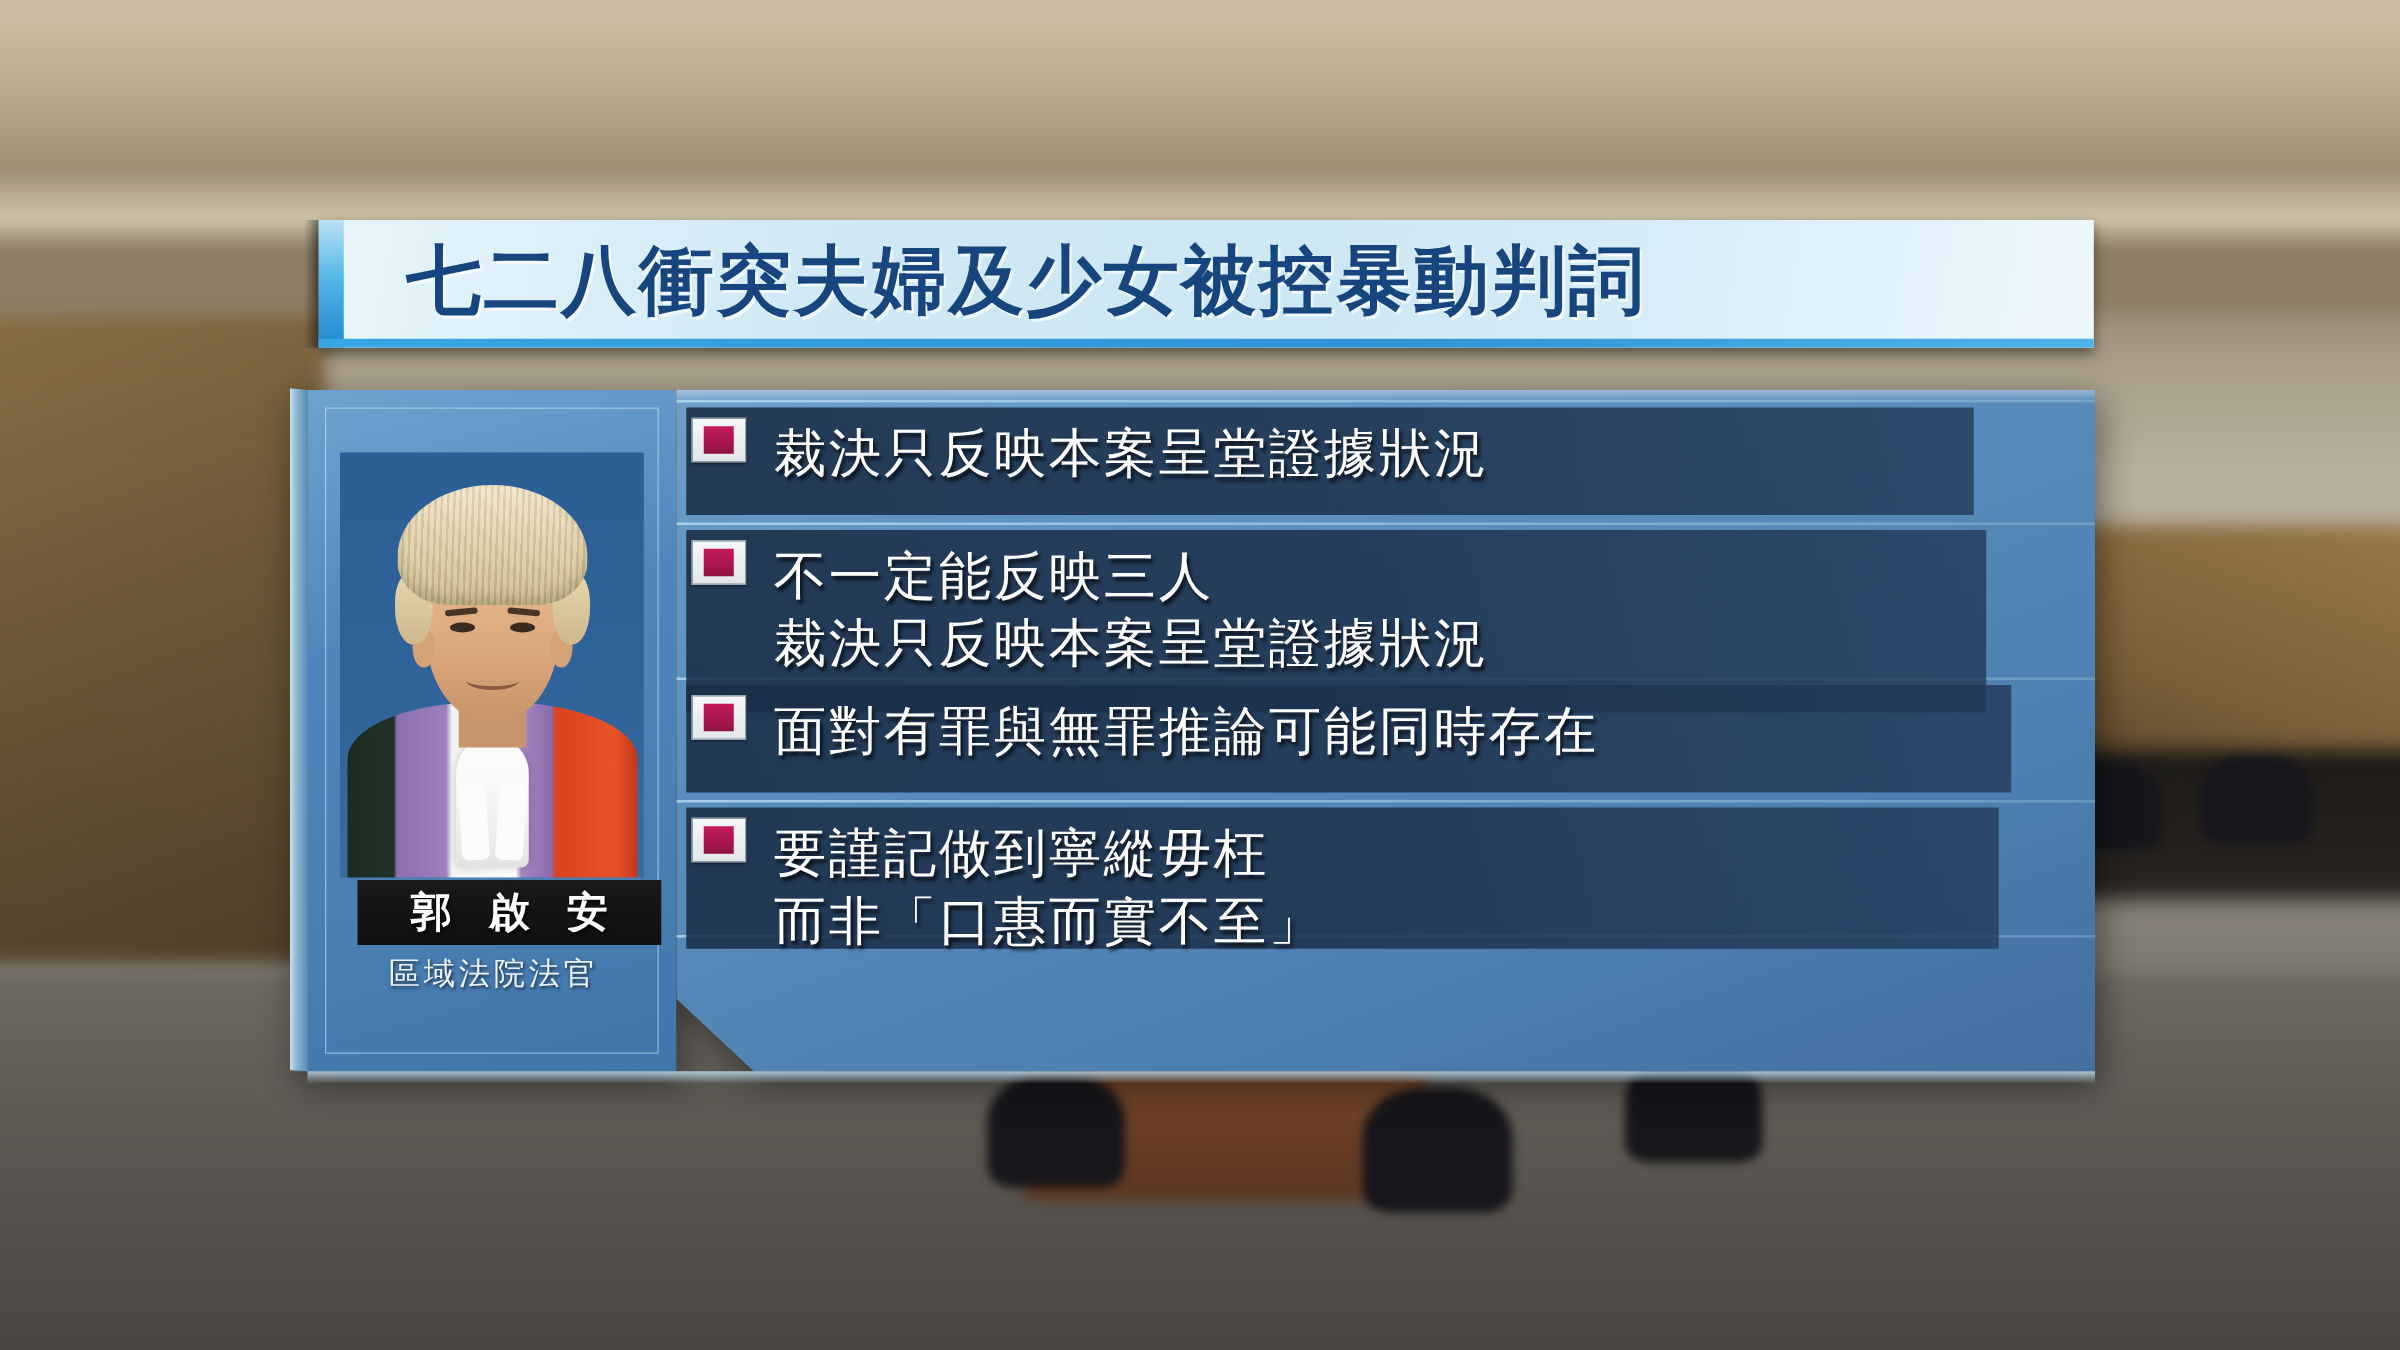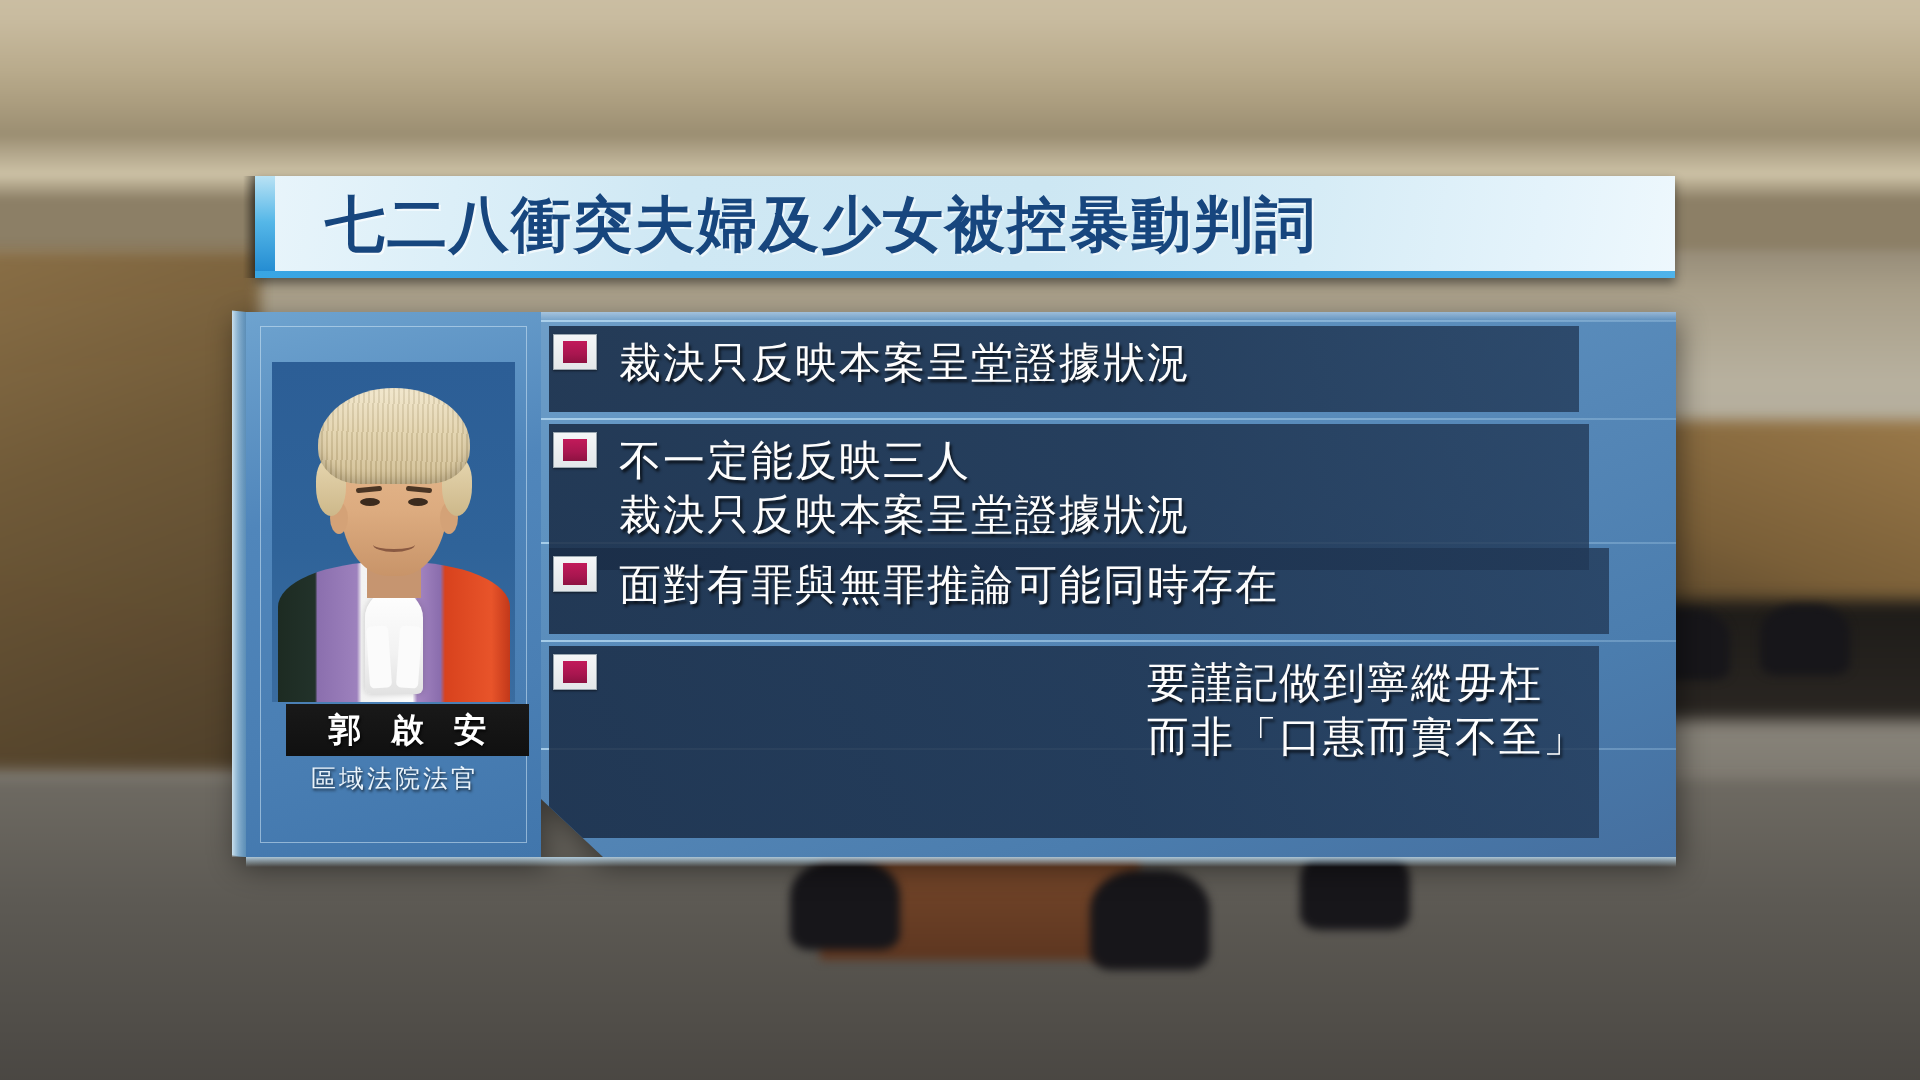--- a/index.html
+++ b/index.html
@@ -486,21 +486,21 @@
         </div>
 
         <div class="row" style="top:236px; height:86px; width:1080px;">
           <div class="row-bg" style="width:1060px;"></div>
           <span class="bullet">
               <i></i>
             </span>
           <span class="row-text" style="margin-top:10px;">面對有罪與無罪推論可能同時存在</span>
         </div>
 
-        <div class="row" style="top:334px; height:192px; width:1070px;justify-content:space-between;">
+        <div class="row" style="top:334px; height:113px; width:1070px;">
           <div class="row-bg" style="width:1050px;"></div>
           <span class="bullet">
               <i></i>
             </span>
           <span class="row-text" style="margin-top:10px;">要謹記做到寧縱毋枉
 而非「口惠而實不至」</span>
         </div>
 
       </div>
     </div>

